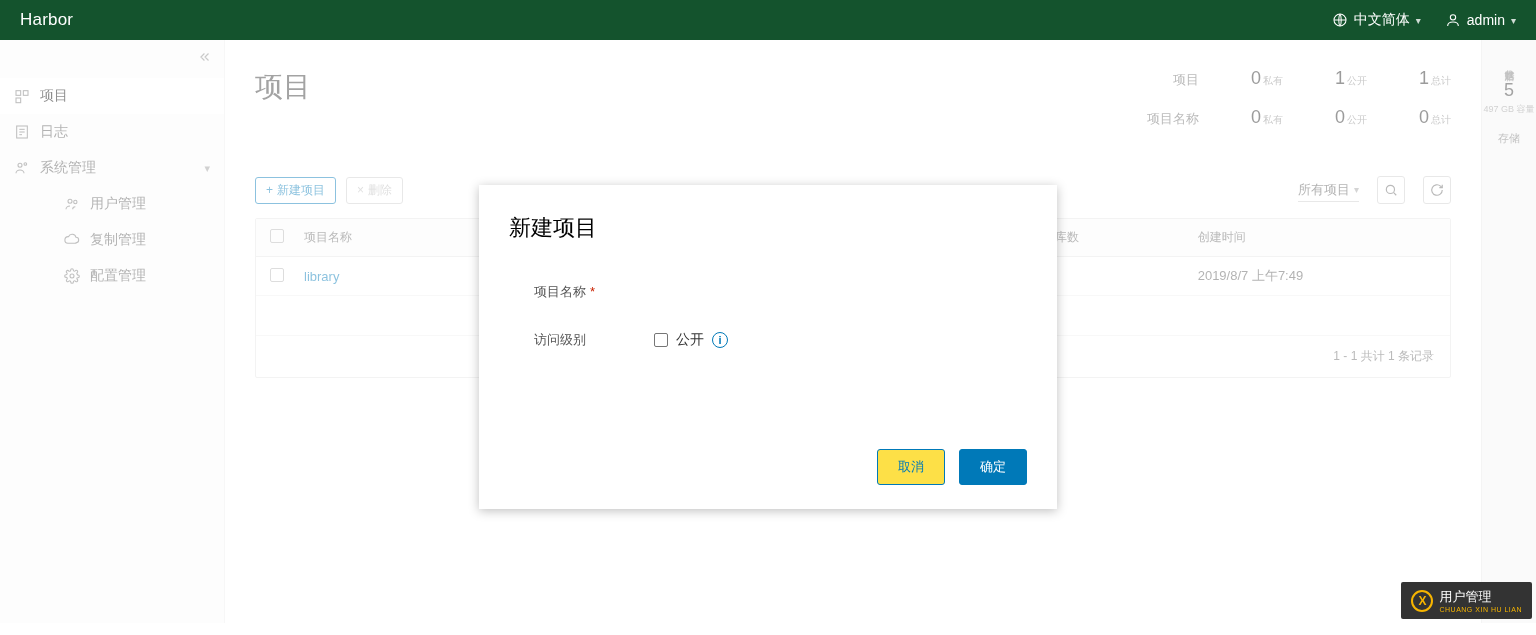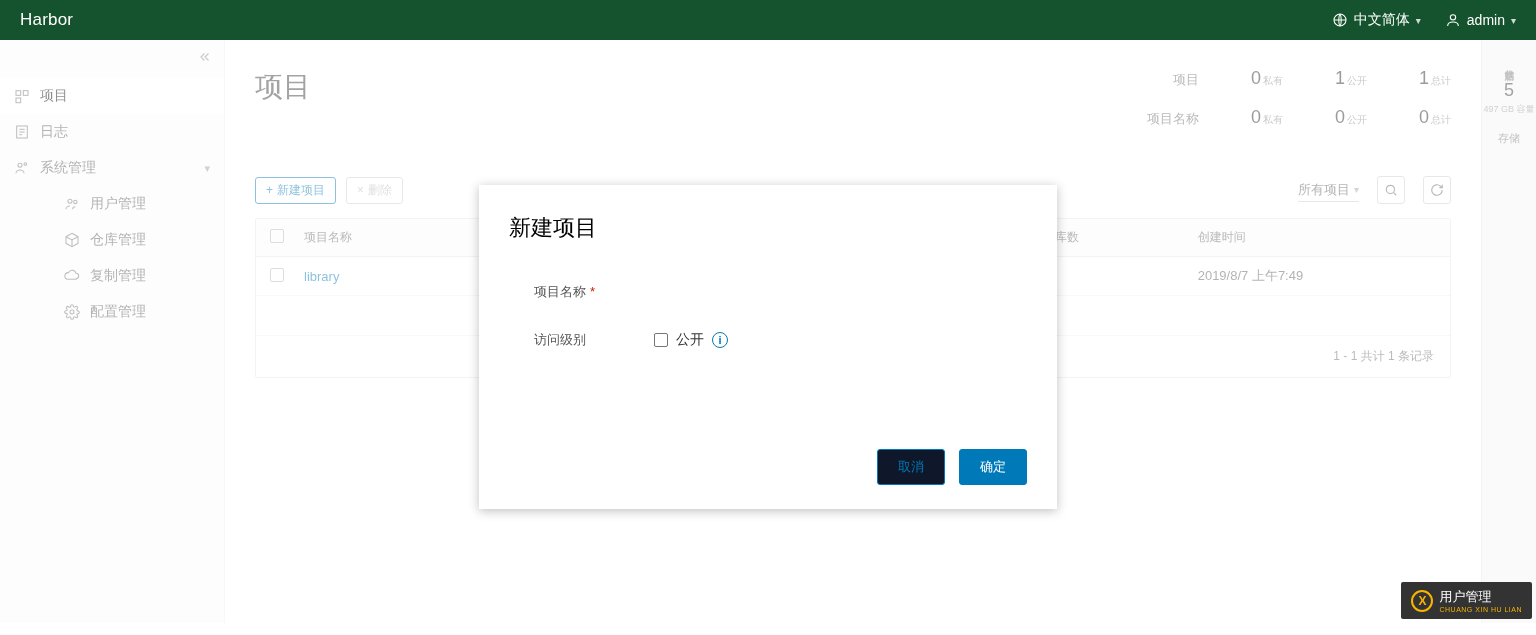--- a/index.html
+++ b/index.html
@@ -64,21 +64,21 @@
   .modal { width: 578px; background: #fff; margin-top: 145px; box-shadow: 0 2px 10px rgba(0,0,0,.25); padding: 28px 30px 24px; }
   .modal-title { font-size: 22px; color: #000; margin-bottom: 40px; }
   .form-row { display: flex; align-items: center; margin-bottom: 30px; margin-left: 25px; }
   .form-label { width: 120px; font-size: 13px; color: #565656; }
   .req { color: #c92100; margin-left: 4px; }
   .text-input { flex: 1; border: none; border-bottom: 1px solid #9a9a9a; font-size: 13px; padding: 4px 2px; outline: none; color: #333; }
   .cb { width: 14px; height: 14px; border: 1px solid #767676; border-radius: 2px; margin-right: 8px; }
   .cb-label { font-size: 14px; color: #333; margin-right: 8px; }
   .info { width: 16px; height: 16px; border: 1.5px solid #0079b8; color: #0079b8; border-radius: 50%; display: inline-flex; align-items: center; justify-content: center; font-size: 11px; font-weight: bold; }
   .modal-actions { display: flex; justify-content: flex-end; gap: 14px; margin-top: 100px; }
-  .btn-outline { border: 1px solid #0079b8; color: #0079b8; background: #0f172a; padding: 8px 20px; border-radius: 3px; font-size: 13px; cursor: pointer; }
+  .btn-outline { border: 1px solid #0079b8; color: #0079b8; background: #fde047; padding: 8px 20px; border-radius: 3px; font-size: 13px; cursor: pointer; }
   .btn-solid { border: 1px solid #0079b8; background: #0079b8; color: #fff; padding: 8px 20px; border-radius: 3px; font-size: 13px; cursor: pointer; }
   
   .watermark { position: absolute; right: 4px; bottom: 4px; display: flex; align-items: center; gap: 6px; background: #333; color: #fff; padding: 6px 10px; border-radius: 2px; font-size: 13px; }
   .watermark .logo { width: 22px; height: 22px; border: 2px solid #f7b500; border-radius: 50%; display: flex; align-items: center; justify-content: center; color: #f7b500; font-weight: bold; font-size: 12px; }
   .watermark .sub { font-size: 7px; letter-spacing: .5px; color: #f7b500; display: block; }
   svg { display: block; }
 </style>
 </head>
 <body>
 
@@ -153,29 +153,20 @@
         <div class="nav-item">
           <span class="nav-icon">
               <svg width="16" height="16" viewBox="0 0 24 24" fill="none" stroke="#737373" stroke-width="1.6">
                 <circle cx="9" cy="8" r="3"></circle>
                 <circle cx="17" cy="9" r="2.5"></circle>
                 <path d="M3 20c0-3 3-5 6-5"></path>
                 <path d="M13 20c0-2.5 2-4 4-4"></path>
               </svg>
             </span>
           <span>用户管理</span>
-        </div>
-        <div class="nav-item">
-          <span class="nav-icon">
-              <svg width="16" height="16" viewBox="0 0 24 24" fill="none" stroke="#737373" stroke-width="1.6">
-                <path d="M12 2l9 5v10l-9 5-9-5V7z"></path>
-                <path d="M3 7l9 5 9-5M12 22V12"></path>
-              </svg>
-            </span>
-          <span>仓库管理</span>
         </div>
         <div class="nav-item">
           <span class="nav-icon">
               <svg width="16" height="16" viewBox="0 0 24 24" fill="none" stroke="#737373" stroke-width="1.6">
                 <path d="M18 16a4 4 0 0 0 0-8 6 6 0 0 0-11.3-1A5 5 0 0 0 6 17h12z"></path>
               </svg>
             </span>
           <span>复制管理</span>
         </div>
         <div class="nav-item">

